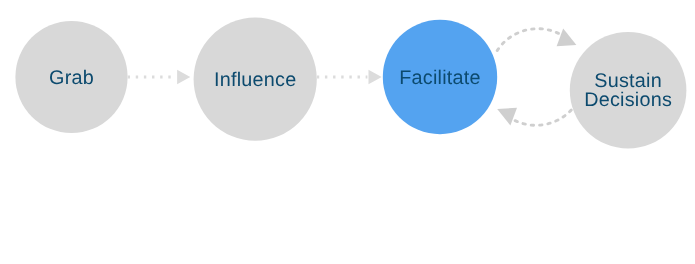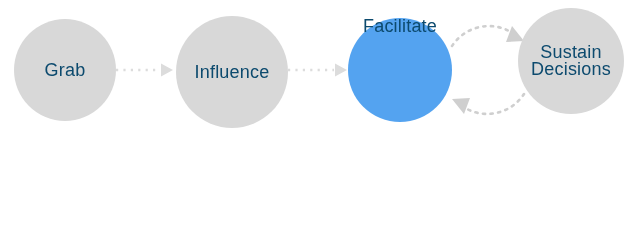--- a/index.html
+++ b/index.html
@@ -62,31 +62,31 @@
 
   <div class="stage" style="left:176px; top:16px; width:112px; height:112px; background:#d8d8d8;">
     <div class="stage-label">Influence</div>
   </div>
 
   <svg class="connector" style="left:288px; top:62px;" width="62" height="16" viewBox="0 0 62 16">
     <line x1="0" y1="8" x2="46" y2="8" stroke="#dcdcdc" stroke-width="2.6" stroke-dasharray="2.2 5.2" stroke-linecap="butt"></line>
     <polygon points="47,1.5 59,8 47,14.5" fill="#dcdcdc"></polygon>
   </svg>
 
-  <div class="stage" style="left:348px; top:18px; width:104px; height:104px; background:#54a3f0;justify-content:space-between;">
+  <div class="stage" style="left:348px; top:18px; width:104px; height:104px; background:#54a3f0;">
     <div class="stage-label">Facilitate</div>
   </div>
 
   <svg class="loop-svg" style="left:438px; top:8px;" width="100" height="124" viewBox="0 0 100 124">
 
     <path d="M 14 38 A 44 44 0 0 1 76 26" fill="none" stroke="#cfcfcf" stroke-width="2.6" stroke-dasharray="2.2 5.4" stroke-linecap="round"></path>
     <polygon points="74,18 86,33 68,34" fill="#cfcfcf"></polygon>
 
     <path d="M 86 86 A 44 44 0 0 1 24 98" fill="none" stroke="#cfcfcf" stroke-width="2.6" stroke-dasharray="2.2 5.4" stroke-linecap="round"></path>
     <polygon points="26,106 14,91 32,90" fill="#cfcfcf"></polygon>
   </svg>
 
-  <div class="stage" style="left:518px; top:8px; width:106px; height:106px; background:#d8d8d8;">
+  <div class="stage" style="left:518px; top:29px; width:106px; height:106px; background:#d8d8d8;">
     <div class="stage-label">Sustain</div>
     <div class="stage-label">Decisions</div>
   </div>
 
 </div>
 
 </body></html>

